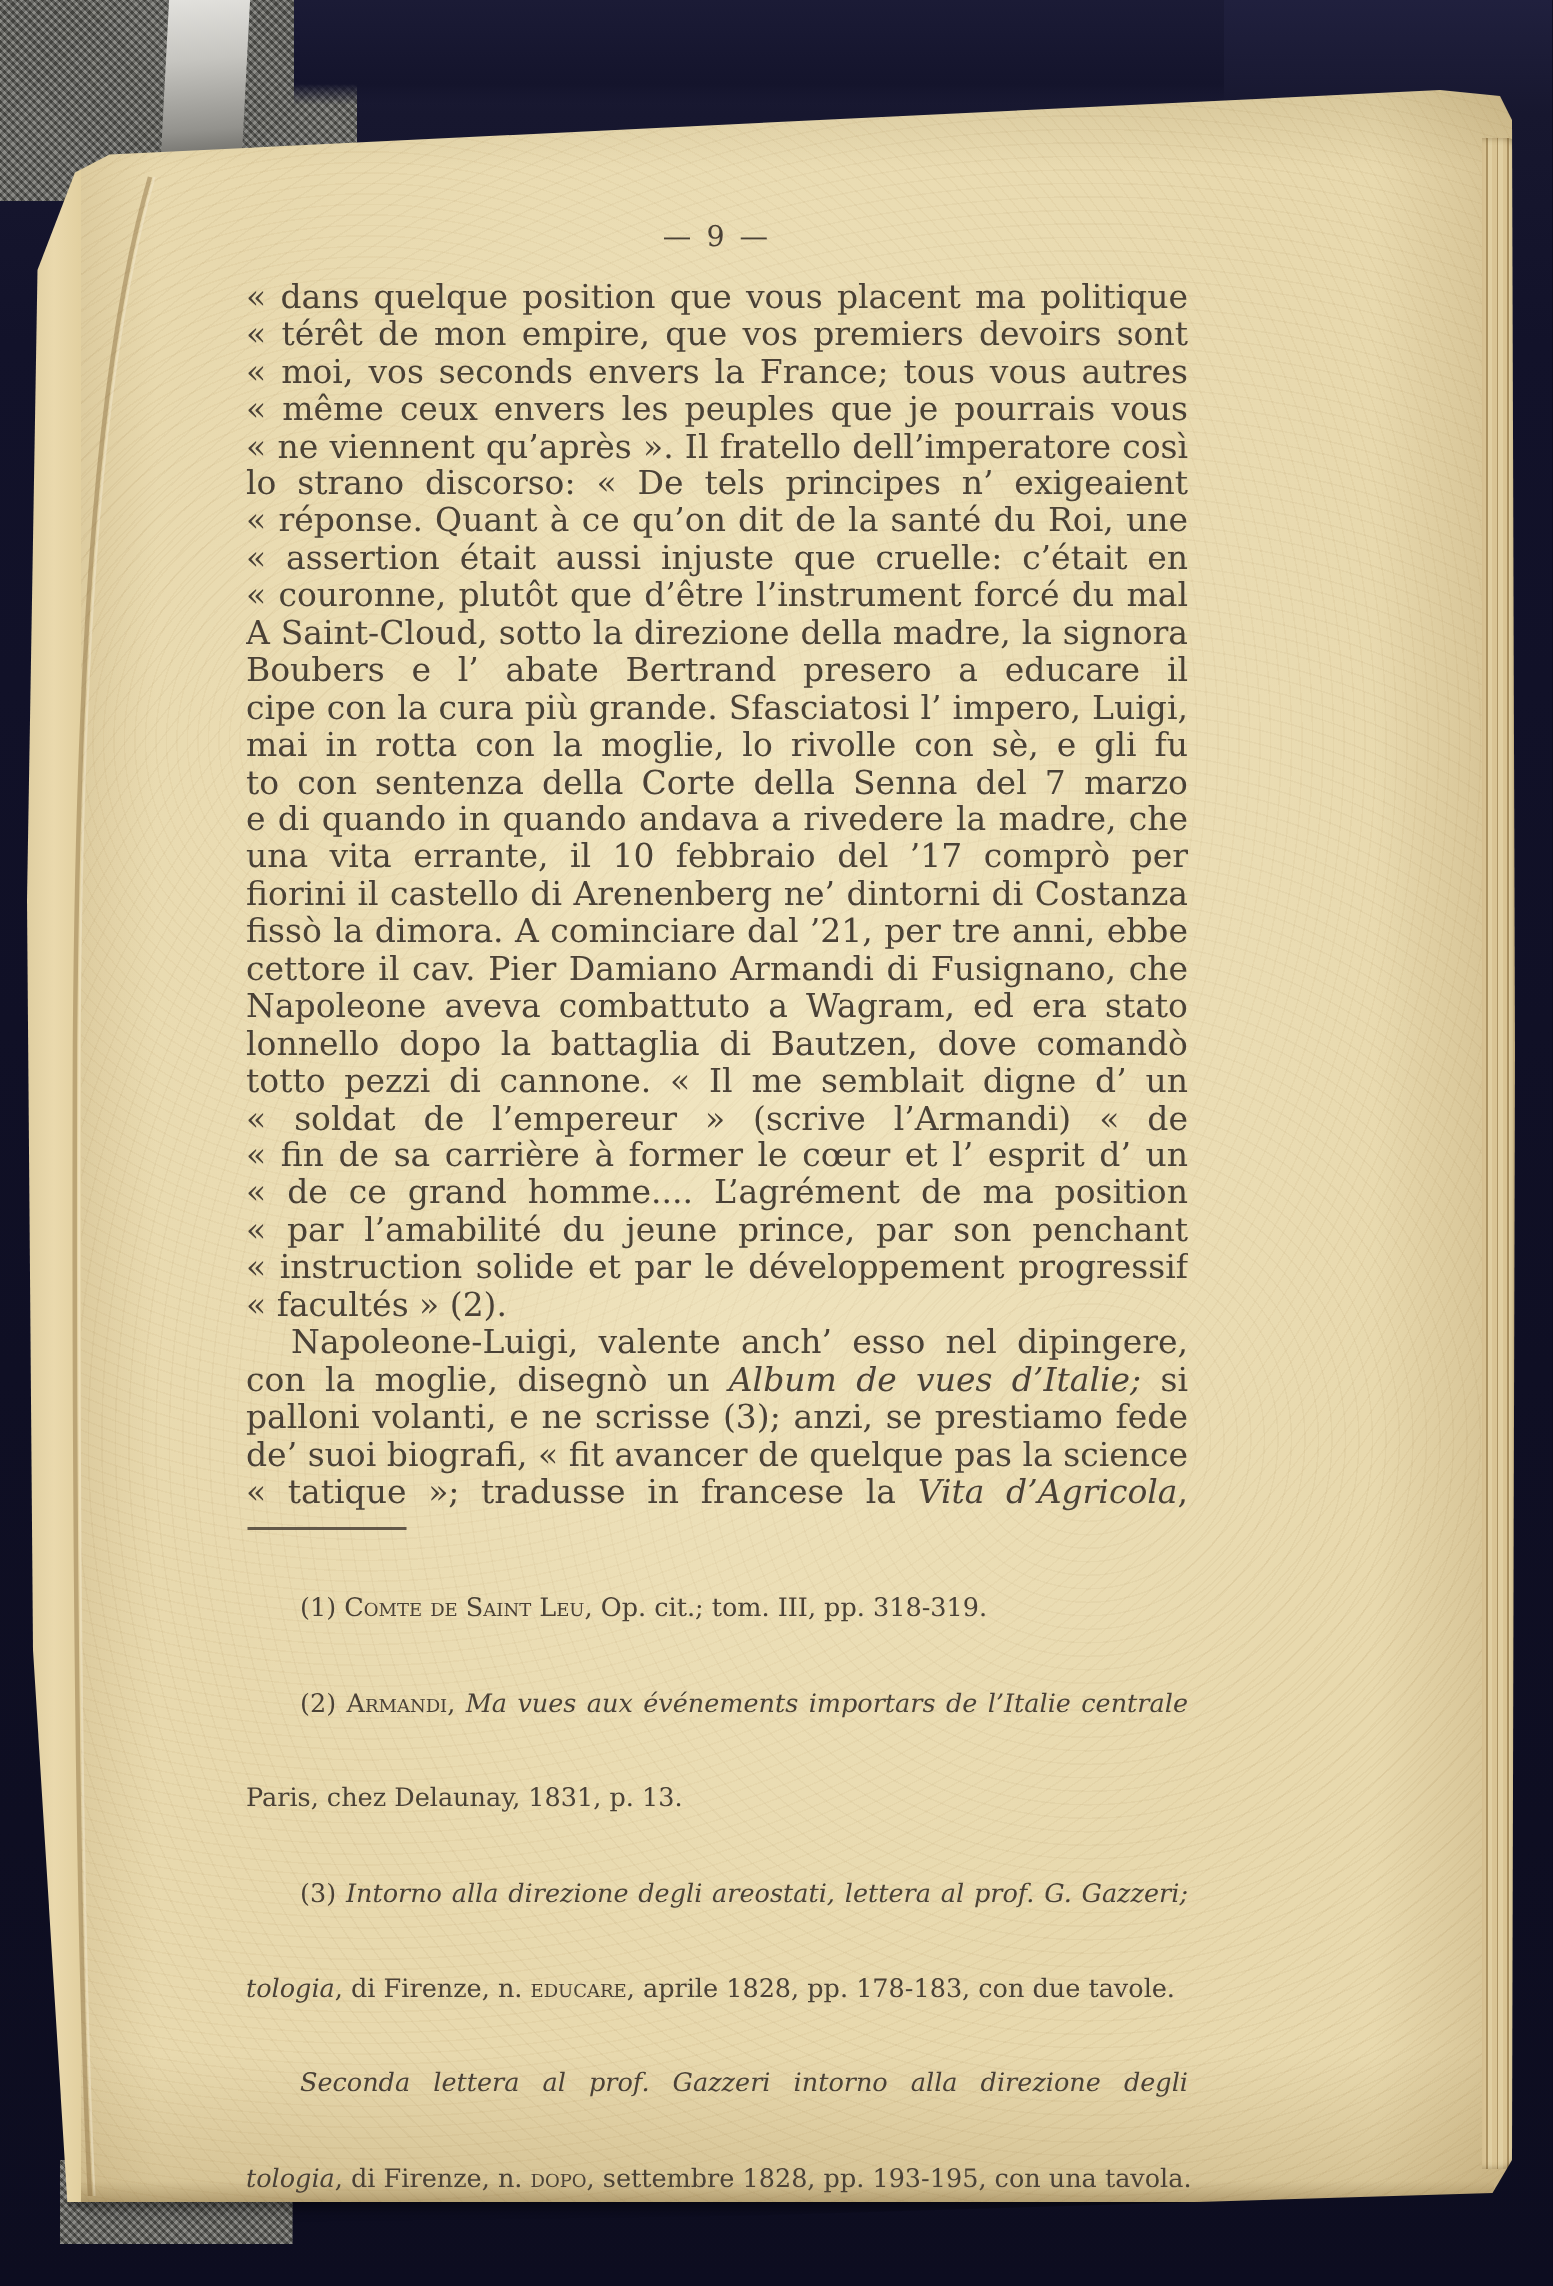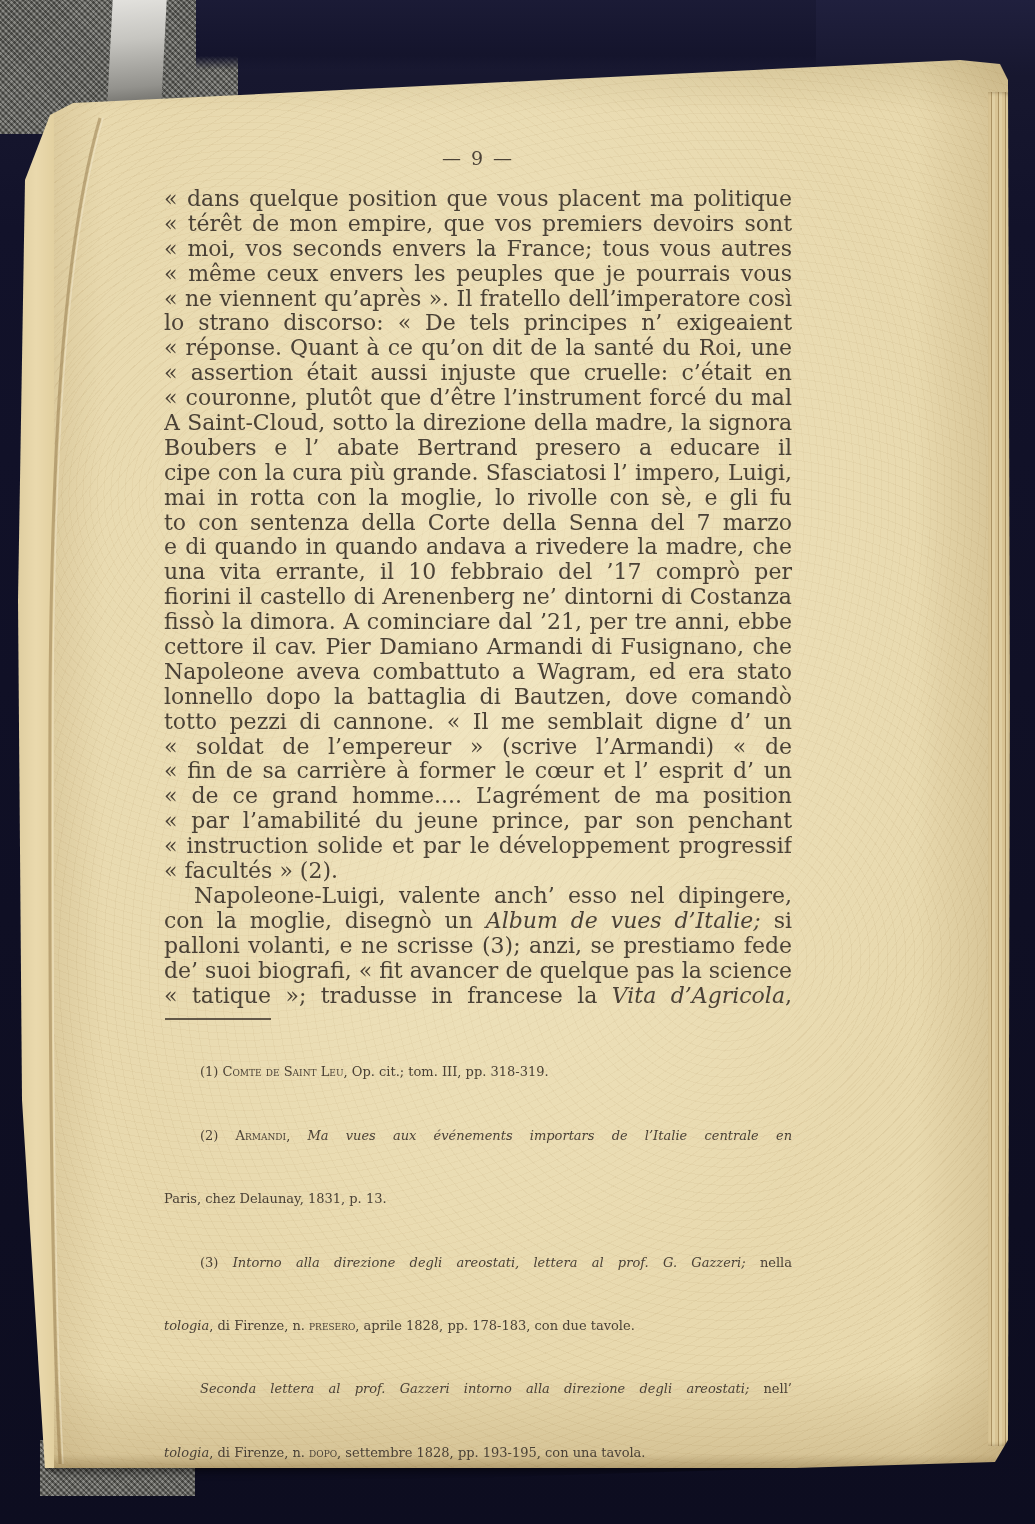--- a/index.html
+++ b/index.html
@@ -41,21 +41,21 @@
     box-shadow:inset -3px 0 4px rgba(80,60,25,0.45);}
   .bottom-edge-shade{position:absolute;left:40px;right:20px;bottom:0;height:14px;
     background:linear-gradient(180deg,rgba(0,0,0,0),rgba(120,95,50,0.35));}
 
   .text-block{position:absolute;left:150px;top:90px;width:628px;color:var(--ink,#4a4136);}
   .page-number{font-size:19px;line-height:24px;text-align:center;margin-bottom:17px;
     letter-spacing:2px;}
   .line{font-size:22px;line-height:24.9px;white-space:nowrap;}
   .line.just{white-space:normal;text-align:justify;text-align-last:justify;height:24.9px;overflow:hidden;}
   .line.ind{text-indent:30px;}
-  .fn .line{font-size:13px;line-height:22.4px;margin-top:41px;}
+  .fn .line{font-size:17px;line-height:22.4px;margin-top:41px;}
   .fn .line.just{height:22.4px;}
   .fn .line.ind{text-indent:36px;}
   .sep{width:106px;height:2px;background:rgba(74,65,54,0.85);margin:10px 0 13px 1px;}
   .it{font-style:italic;}
   .sc{font-variant-caps:small-caps;}
 </style>
 </head>
 <body>
 
 <div class="stage">
@@ -111,19 +111,19 @@
           <div class="line just"><span>palloni volanti, e ne scrisse (3); anzi, se prestiamo fede a uno</span></div>
           <div class="line just"><span>de’ suoi biografi, « fit avancer de quelque pas la science aéros-</span></div>
           <div class="line just"><span>« tatique »; tradusse in francese la </span><span class="it">Vita d’Agricola</span><span>, scritta da</span></div>
         </div>
       <div class="sep"></div>
       <div class="fn">
           <div class="line ind"><span>(1) </span><span class="sc">Comte de Saint Leu</span><span>, Op. cit.; tom. III, pp. 318-319.</span></div>
           <div class="line just ind"><span>(2) </span><span class="sc">Armandi</span><span>, </span><span class="it">Ma vues aux événements importars de l’Italie centrale en</span></div>
           <div class="line"><span>Paris, chez Delaunay, 1831, p. 13.</span></div>
           <div class="line just ind"><span>(3) </span><span class="it">Intorno alla direzione degli areostati, lettera al prof. G. Gazzeri;</span><span> nella </span></div>
-          <div class="line"><span class="it">tologia</span><span>, di Firenze, n. </span><span class="sc">presero</span><span>, aprile 1828, pp. 178-183, con due tavole.</span></div>
+          <div class="line"><span class="it">tologia</span><span>, di Firenze, n. </span><span class="sc">educare</span><span>, aprile 1828, pp. 178-183, con due tavole.</span></div>
           <div class="line just ind"><span class="it">Seconda lettera al prof. Gazzeri intorno alla direzione degli areostati;</span><span> nell’ </span></div>
           <div class="line"><span class="it">tologia</span><span>, di Firenze, n. </span><span class="sc">dopo</span><span>, settembre 1828, pp. 193-195, con una tavola.</span></div>
         </div>
     </div>
   </div>
 </div>
 
 </body></html>

